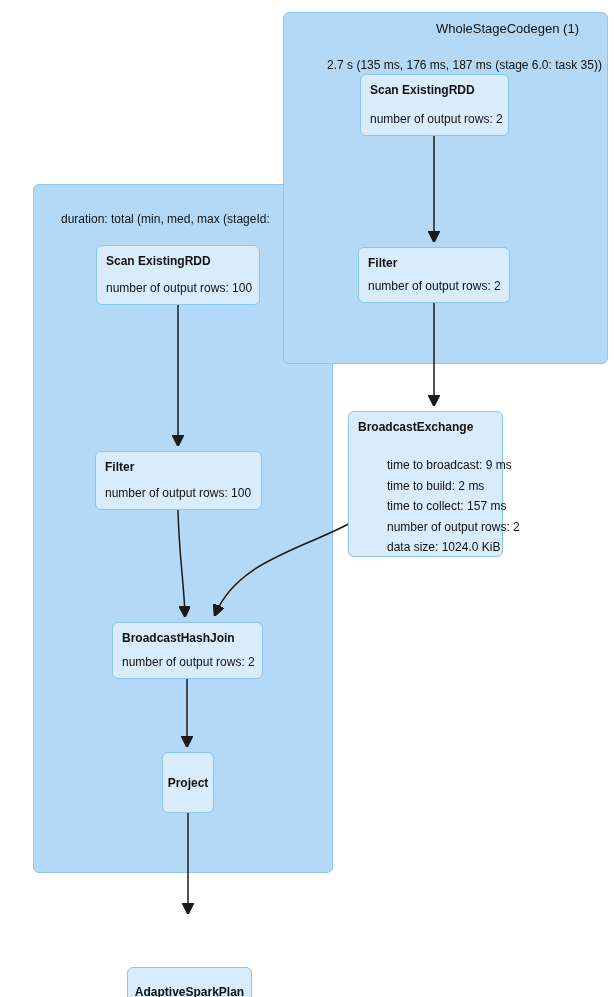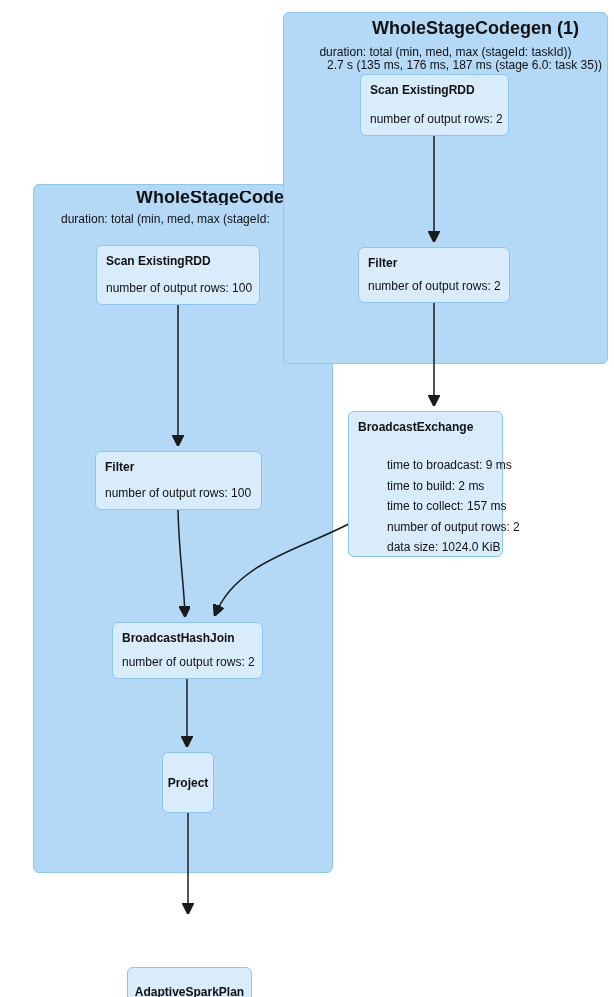--- a/index.html
+++ b/index.html
@@ -7,21 +7,21 @@
     position:relative;width:614px;height:997px;background:#ffffff;overflow:hidden;
     font-family:"Liberation Sans","DejaVu Sans",sans-serif;color:var(--text,#111);
   }
   .cluster{
     position:absolute;background:var(--cluster-fill,#b3d9f7);
     border:1px solid var(--cluster-border,#8fc7f0);border-radius:6px;box-sizing:border-box;
   }
   #cluster-left{left:33px;top:184px;width:300px;height:689px;z-index:1;}
   #cluster-right{left:283px;top:12px;width:325px;height:352px;z-index:2;}
   .cluster-title{
-    position:absolute;font-size:18px;font-weight:700;line-height:13.5px;white-space:nowrap;
+    position:absolute;font-size:13px;font-weight:400;line-height:13.5px;white-space:nowrap;
   }
   #cluster-right .cluster-title{top:9px;right:28px;}
   #cluster-left .cluster-title{top:6px;left:0;width:250px;text-align:right;overflow:hidden;}
   .cluster-duration{font-size:12px;line-height:13.5px;white-space:nowrap;position:absolute;}
   #cluster-right .dur1,#cluster-right .dur2{position:absolute;left:0;right:0;text-align:center;}
   #cluster-right .dur1{top:33px;}
   #cluster-right .dur2{top:46px;padding-left:38px;}
   #cluster-left .dur1{top:28px;left:27px;}
   #cluster-left .dur2{top:41px;left:10px;}
   .edges{position:absolute;left:0;top:0;z-index:3;pointer-events:none;}
@@ -45,27 +45,25 @@
   .node.center .node-title-c{font-weight:700;white-space:nowrap;}
   #node-project{left:162px;top:752px;width:52px;height:61px;}
   #node-asp{left:127px;top:919px;width:125px;height:49px;margin-top:48px;}
 </style>
 </head>
 <body>
 
 <div class="stage">
 
   <div class="cluster" id="cluster-left">
-    <div class="cluster-title">WholeStageCode</div>
     <div class="cluster-duration dur1">duration: total (min, med, max (stageId:</div>
   </div>
 
   <div class="cluster" id="cluster-right">
     <div class="cluster-title">WholeStageCodegen (1)</div>
-    <div class="cluster-duration dur1">duration: total (min, med, max (stageId: taskId))</div>
     <div class="cluster-duration dur2">2.7 s (135 ms, 176 ms, 187 ms (stage 6.0: task 35))</div>
   </div>
 
   <svg class="edges" width="614" height="997" viewBox="0 0 614 997">
     <defs>
       <marker id="arrow" viewBox="0 0 10 10" refX="9" refY="5" markerWidth="7.5" markerHeight="7.5" orient="auto-start-reverse">
         <path class="ah" d="M0,0 L10,5 L0,10 z" stroke="none"></path>
       </marker>
     </defs>
     <path d="M434 136 L434 241" marker-end="url(#arrow)"></path>

